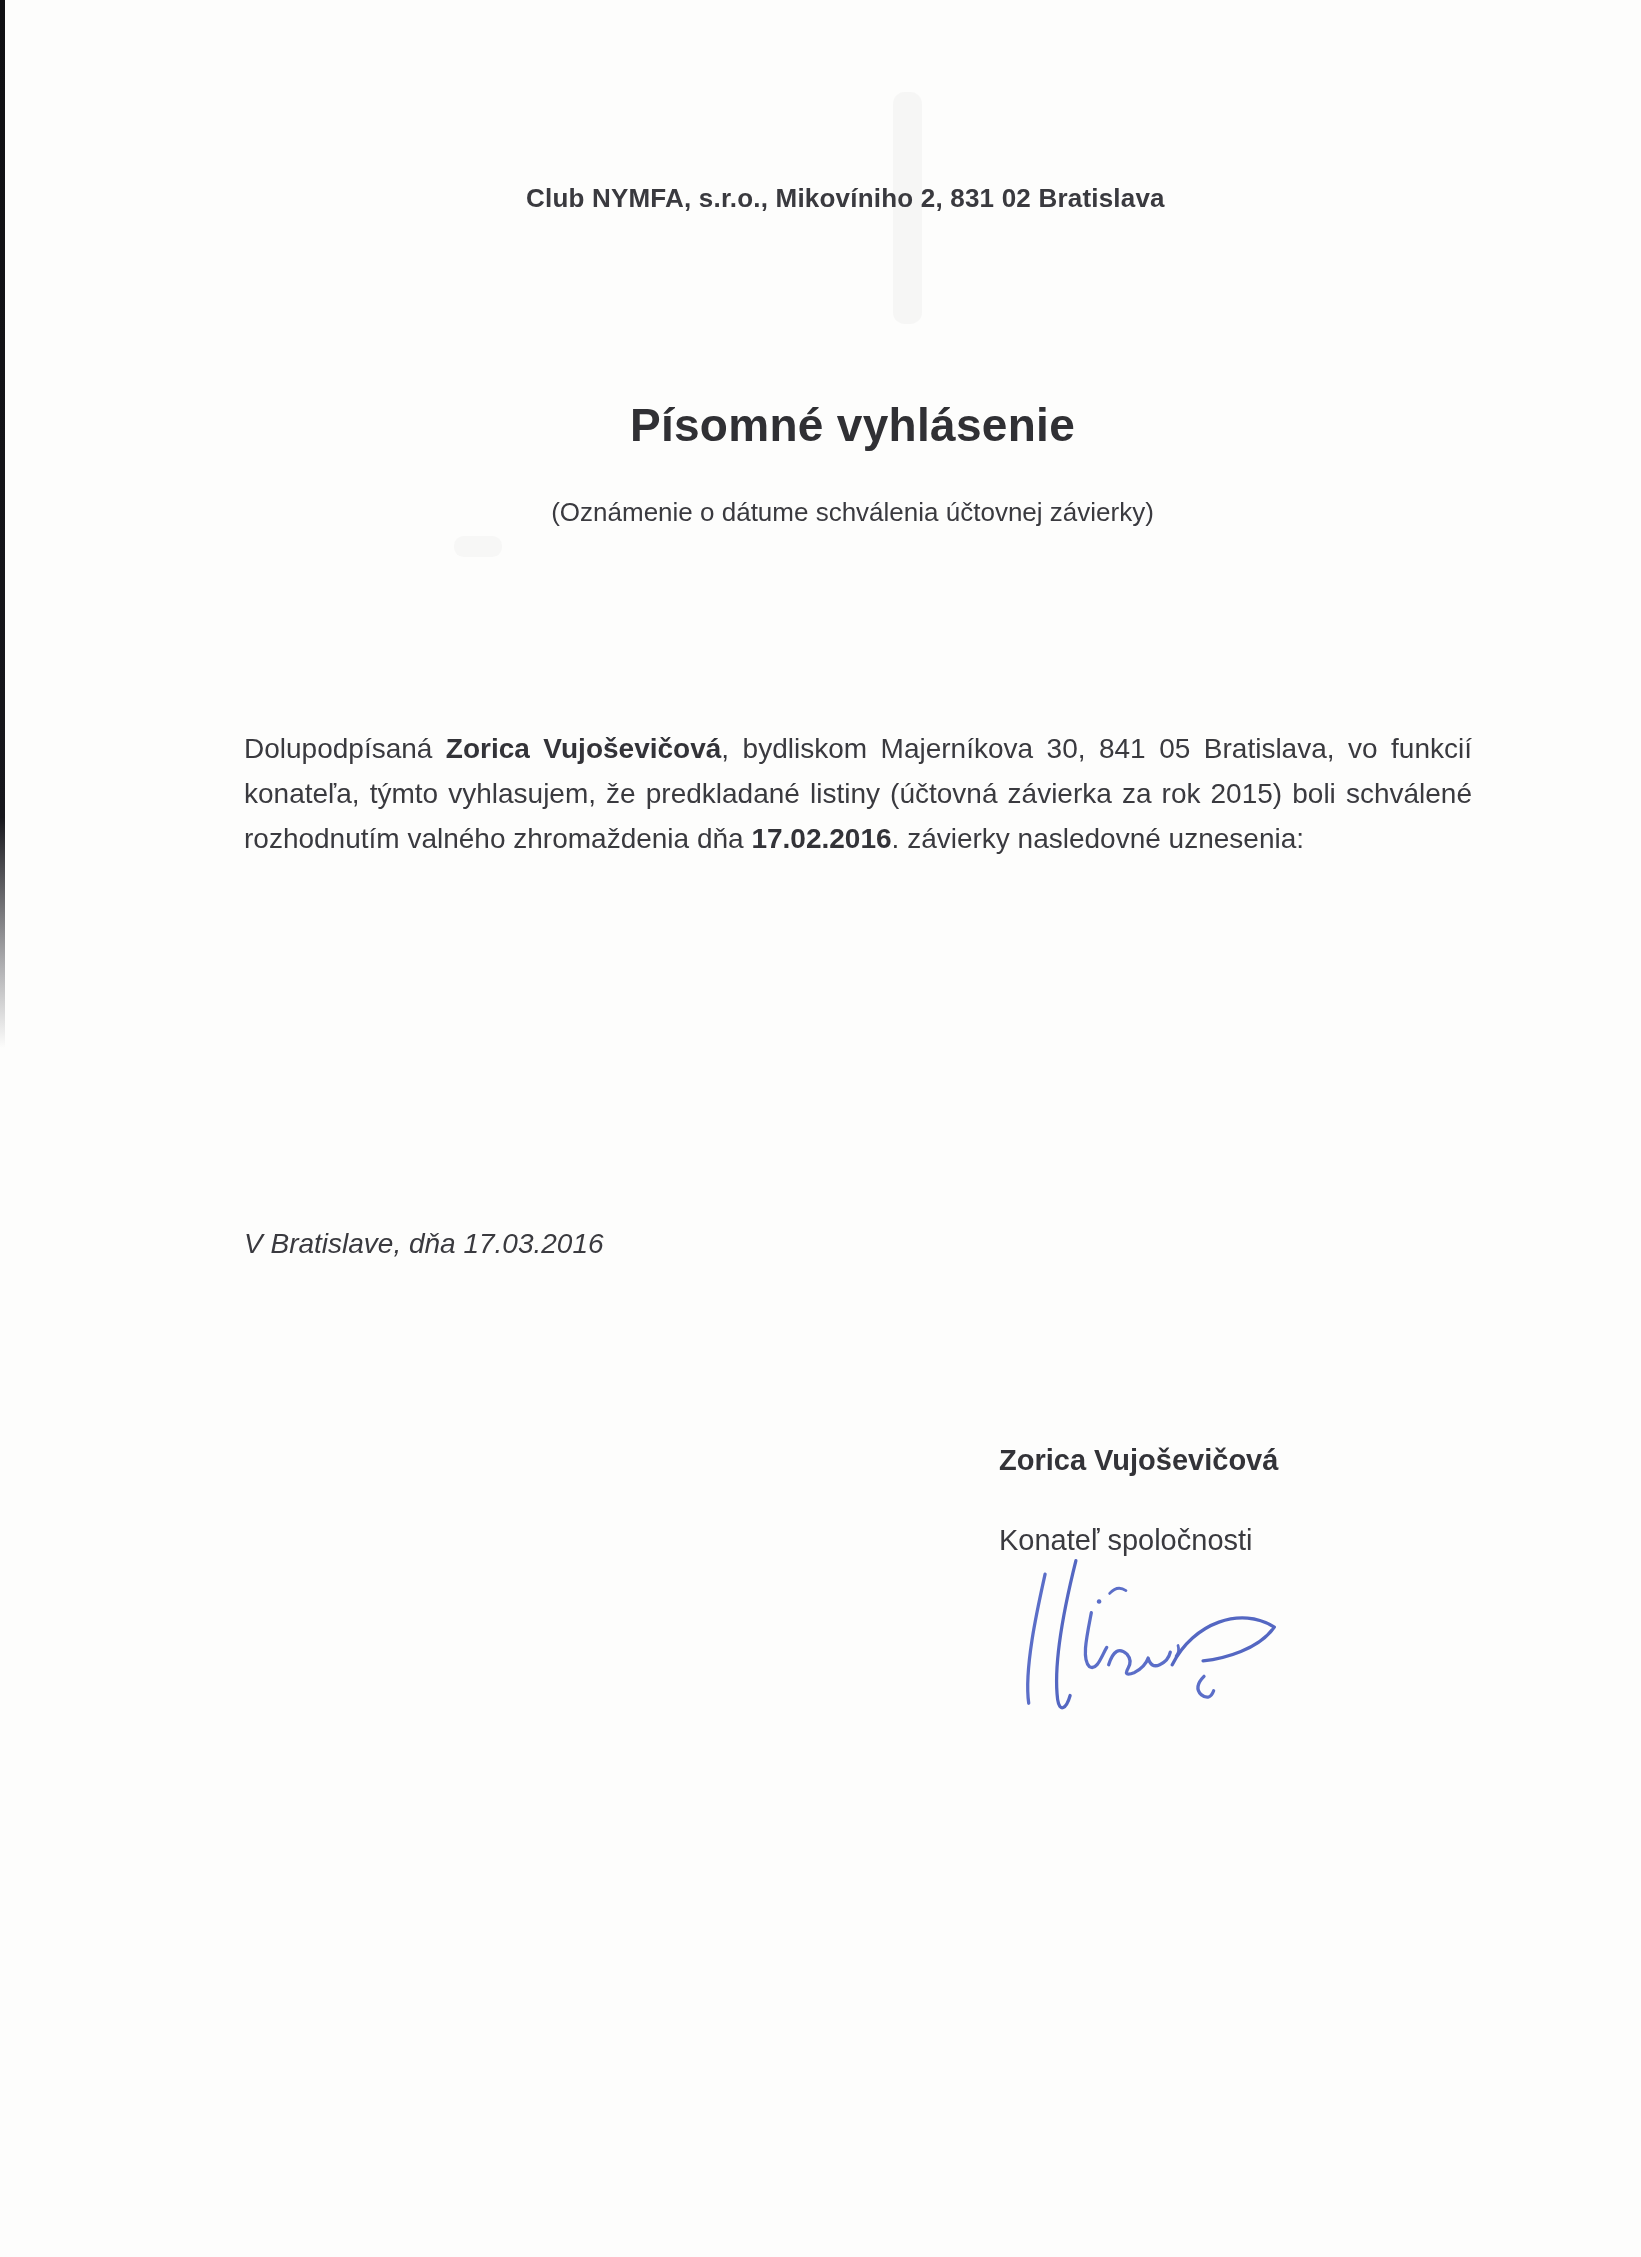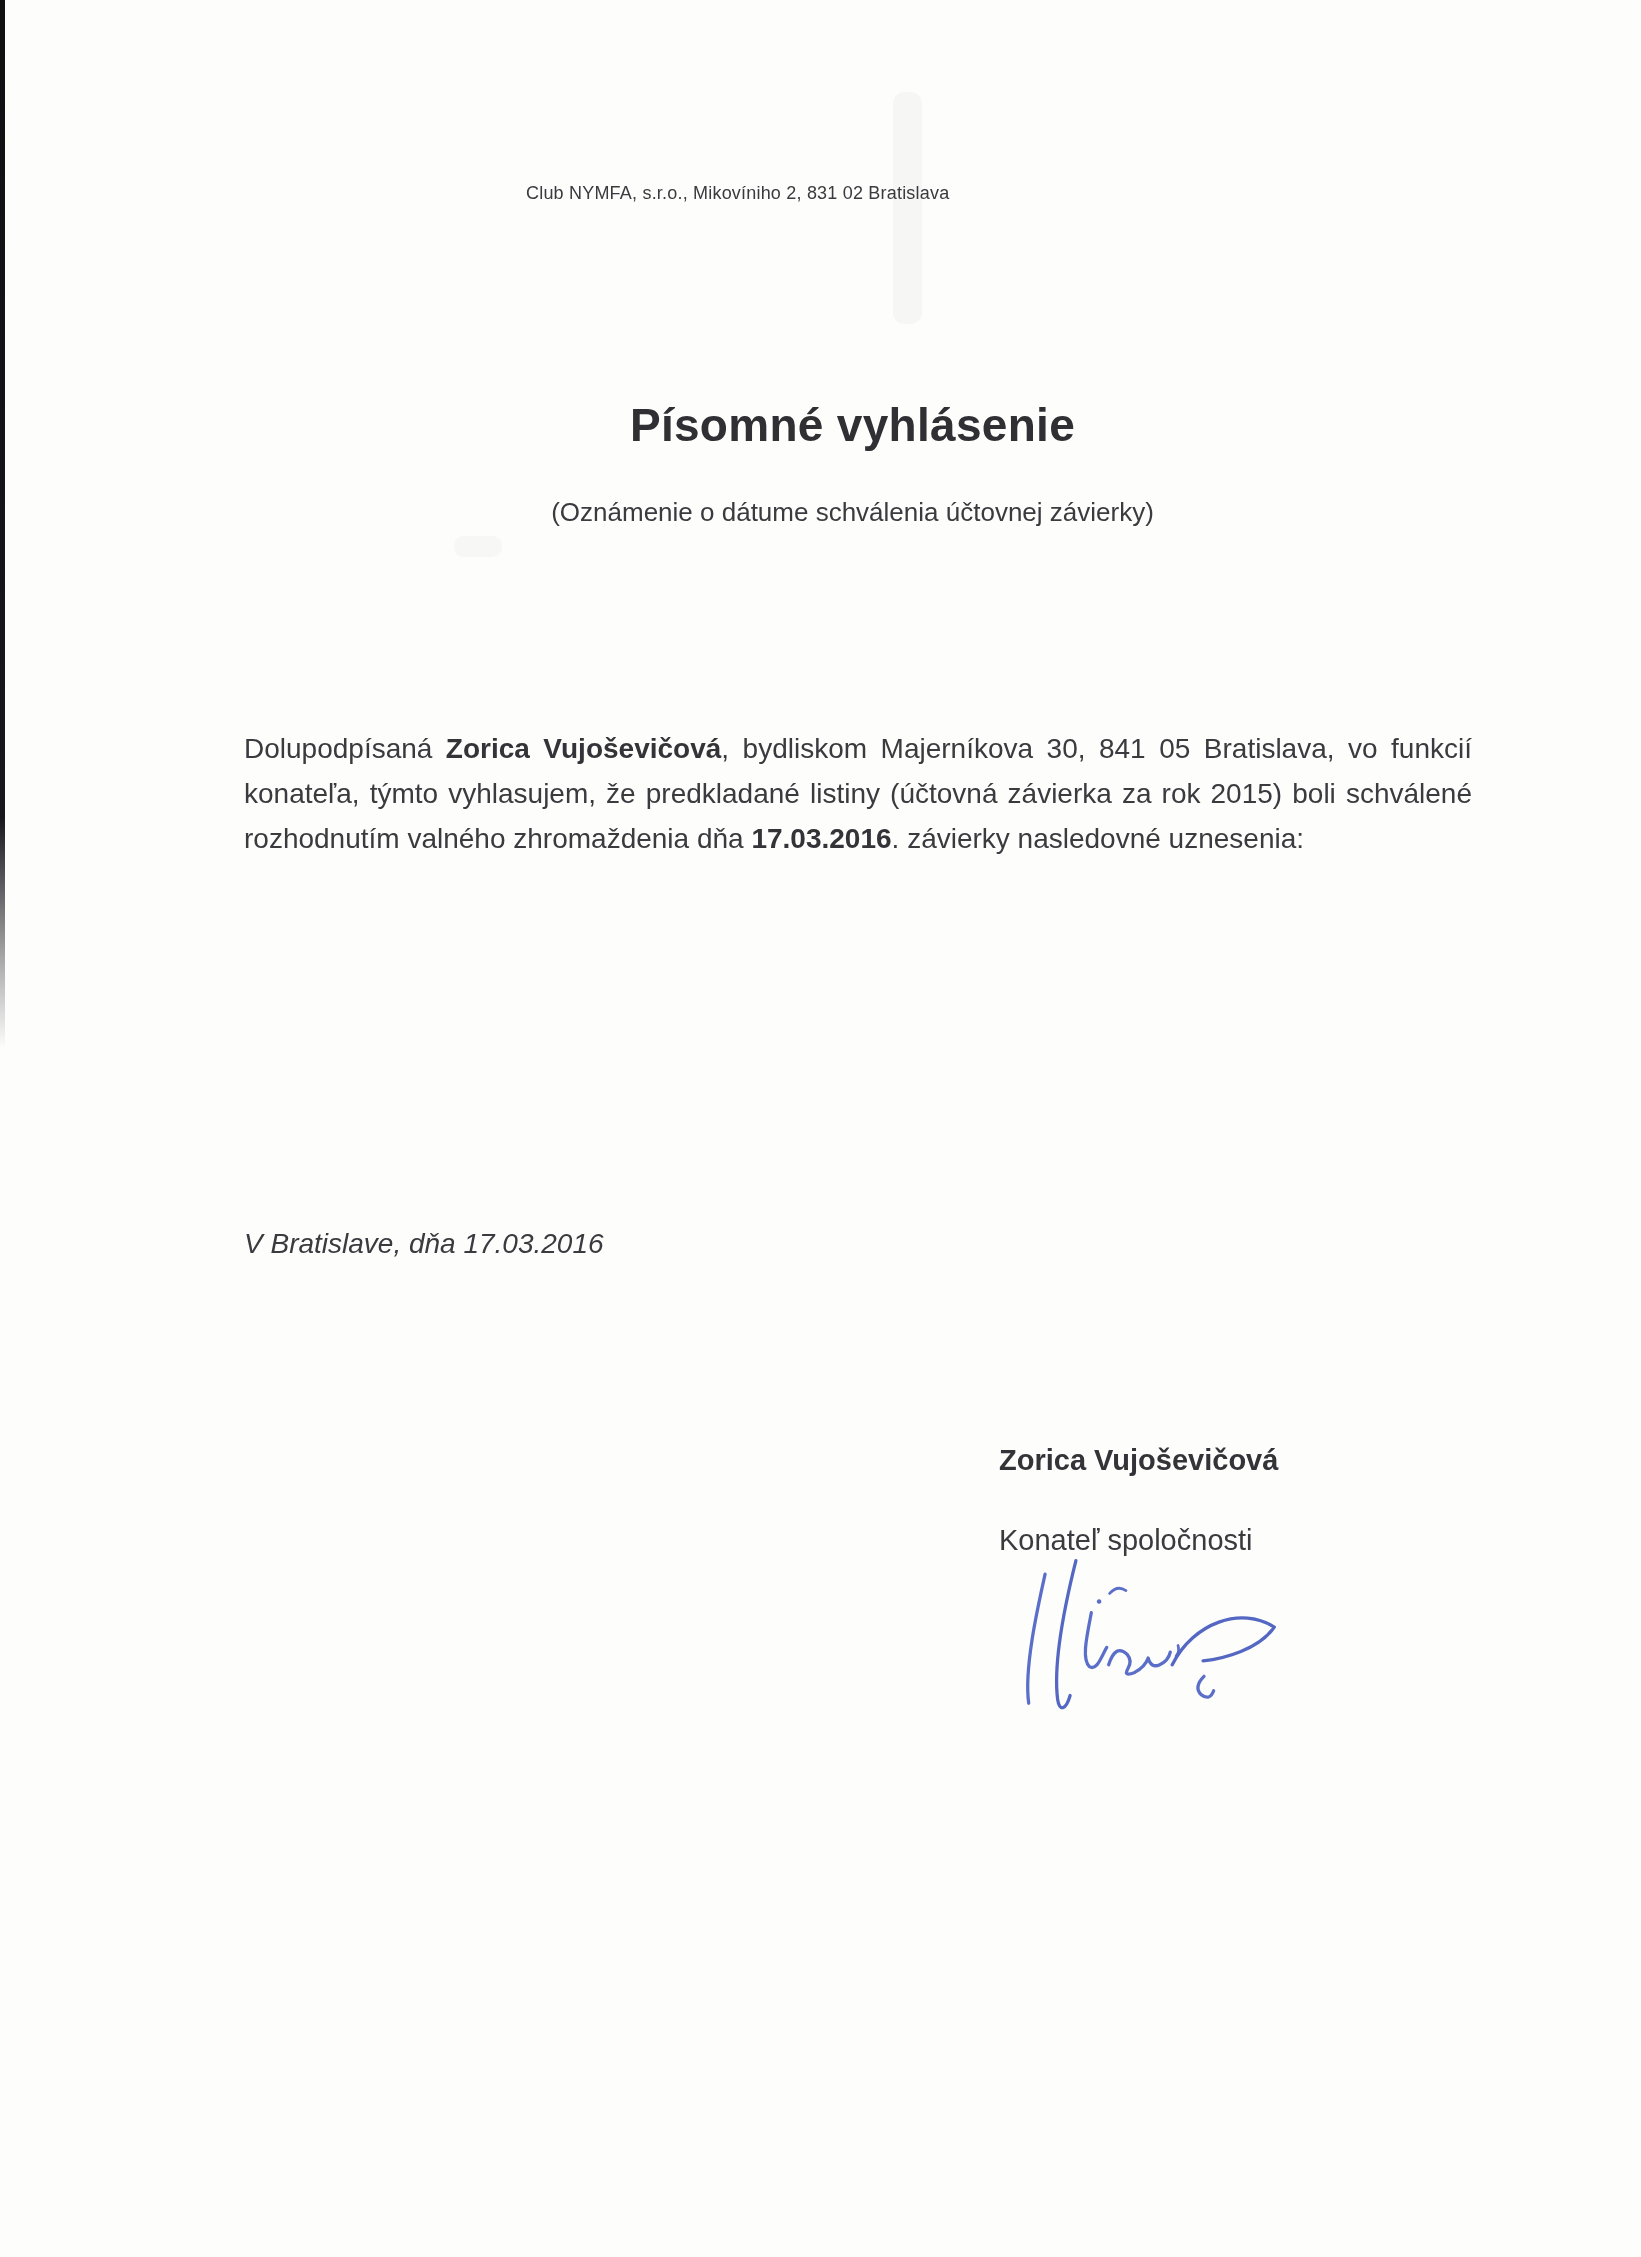--- a/index.html
+++ b/index.html
@@ -38,23 +38,24 @@
     position: absolute;
     left: 454px; top: 536px;
     width: 48px; height: 21px;
     background: rgba(120,120,125,0.045);
     border-radius: 9.7px;
   }
   .header-line {
     position: absolute;
     left: 526px;
     top: 183px;
-    font-size: 18px;
+    font-size: 26px;
     letter-spacing: 0.2px;
     white-space: nowrap;
+    font-weight: bold;
   }
   .doc-title {
     position: absolute;
     left: 0;
     top: 398px;
     width: 1705px;              
     text-align: center;
     font-size: 46px;
     font-weight: bold;
     color: #303034;
@@ -130,21 +131,21 @@
   <div class="smudge-a"></div>
   <div class="smudge-b"></div>
 
   <div class="header-line">Club NYMFA, s.r.o., Mikovíniho 2, 831 02 Bratislava</div>
 
   <div class="doc-title">Písomné vyhlásenie</div>
 
   <div class="doc-subtitle">(Oznámenie o dátume schválenia účtovnej závierky)</div>
 
   <div class="body-para p1">
-    <span>Dolupodpísaná </span><span class="bold">Zorica Vujoševičová</span><span>, bydliskom Majerníkova 30, 841 05 Bratislava, vo funkcií konateľa, týmto vyhlasujem, že predkladané listiny (účtovná závierka za rok 2015) boli schválené rozhodnutím valného zhromaždenia dňa </span><span class="bold">17.03.2016</span><span>. závierky nasledovné uznesenia:</span>
+    <span>Dolupodpísaná </span><span class="bold">Zorica Vujoševičová</span><span>, bydliskom Majerníkova 30, 841 05 Bratislava, vo funkcií konateľa, týmto vyhlasujem, že predkladané listiny (účtovná závierka za rok 2015) boli schválené rozhodnutím valného zhromaždenia dňa </span><span class="bold">17.02.2016</span><span>. závierky nasledovné uznesenia:</span>
   </div>
 
 
   <div class="place-date">V Bratislave, dňa 17.03.2016</div>
 
   <div class="sig-name">Zorica Vujoševičová</div>
 
   <div class="sig-role">Konateľ spoločnosti</div>
 
   <svg class="signature-svg" width="280" height="183" viewBox="0 0 290 190" fill="none" stroke="#5b6ec8" stroke-width="3.4" stroke-linecap="round" stroke-linejoin="round">

